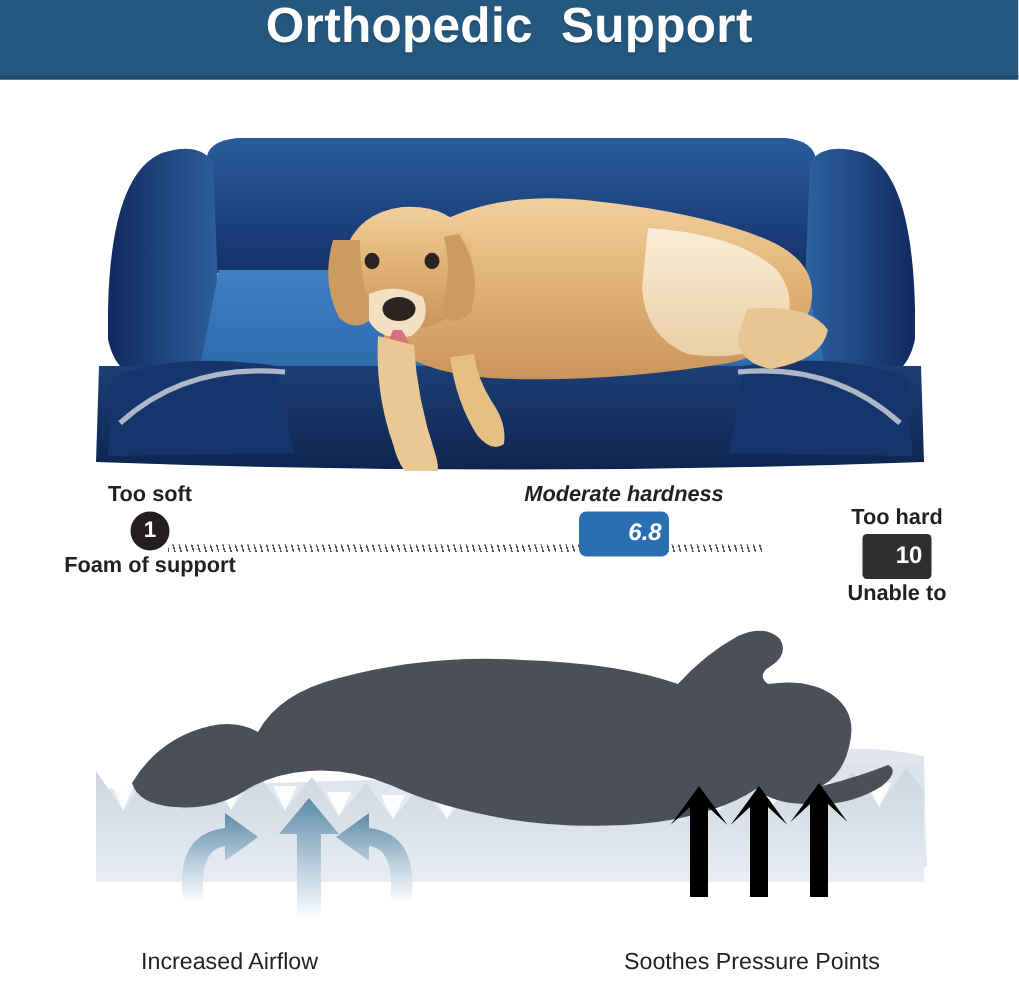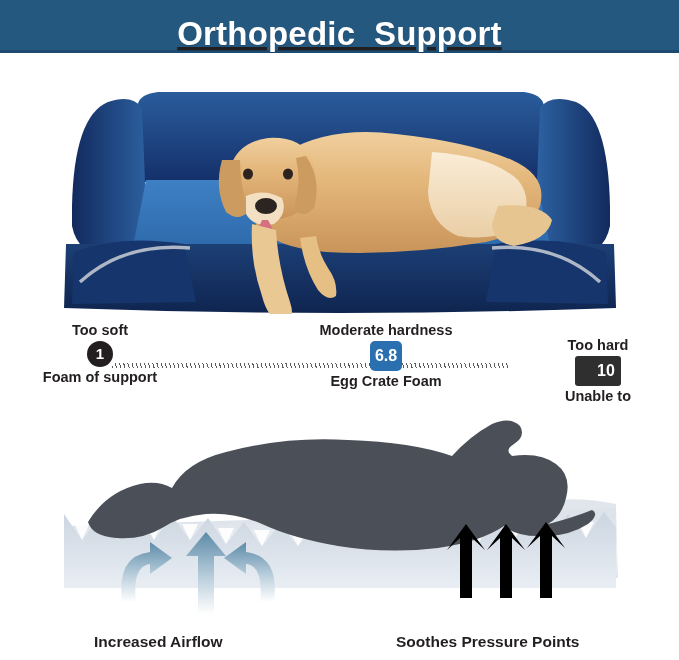--- a/index.html
+++ b/index.html
@@ -18,24 +18,23 @@
 
   
   .banner {
     position: absolute;
     left: 0; top: 0;
     width: 679px;
     height: 53px;
     background: #25587f;
     border-bottom: 3px solid #1d4a6e;
     display: flex;
-    align-items: flex-end;
+    align-items: flex-start;
     justify-content: center;
     box-sizing: border-box;
-    text-decoration: underline;
   }
   .banner-title {
     color: #ffffff;
     font-size: 33px;
     font-weight: bold;
     letter-spacing: 0.2px;
     white-space: pre;
     line-height: 1;
     text-shadow: 0 1px 1px rgba(0,0,0,0.18);
   }
@@ -101,32 +100,33 @@
     width: 26px; height: 26px;
     border-radius: 50%;
     background: #231f20;
     font-size: 15px;
   }
   .marker.square-blue {
     width: 32px; height: 30px;
     border-radius: 5px;
     background: #2a6fb0;
     font-size: 16px;
+    padding-left: 28px;
   }
   .marker.square-dark {
     width: 30px; height: 30px;
     border-radius: 3px;
     background: #2f2f2f;
     font-size: 16px;
     padding-left: 16px;
   }
   .tick-mid { padding: 2px 0; }
 
   .tick-soft  { left: 12px;  top: 2px;  width: 176px; }
-  .tick-mod   { left: 288px; top: 2px;  width: 196px; }
+  .tick-mod   { left: 318px; top: 2px;  width: 196px; font-style: italic; }
   .tick-hard  { left: 522px; top: 17px;  width: 152px; }
 
   
   .diagram {
     position: absolute;
     left: 0; top: 418px;
     width: 679px;
     height: 210px;
   }
   .diagram svg { display: block; }
@@ -137,24 +137,23 @@
     left: 0; top: 634px;
     width: 679px;
     height: 24px;
   }
   .caption {
     position: absolute;
     font-size: 15.5px;
     color: #231f20;
     white-space: nowrap;
     line-height: 1;
-    font-weight: bold;
   }
   .caption-airflow  { left: 94px;  top: 0; }
-  .caption-pressure { left: 396px; top: 0; }
+  .caption-pressure { left: 416px; top: 0; }
 </style>
 </head>
 <body>
 
 <div class="banner">
   <div class="banner-title">Orthopedic  Support</div>
 </div>
 
 <div class="hero">
   <svg width="679" height="258" viewBox="0 0 679 258">
@@ -249,21 +248,20 @@
       <span class="marker circle">1</span>
     </div>
     <div class="bot-label">Foam of support</div>
   </div>
 
   <div class="tick tick-mod">
     <div class="top-label">Moderate hardness</div>
     <div class="tick-mid">
       <span class="marker square-blue">6.8</span>
     </div>
-    <div class="bot-label">Egg Crate Foam</div>
   </div>
 
   <div class="tick tick-hard">
     <div class="top-label">Too hard</div>
     <div class="tick-mid">
       <span class="marker square-dark">10</span>
     </div>
     <div class="bot-label">Unable to</div>
   </div>
 </div>

